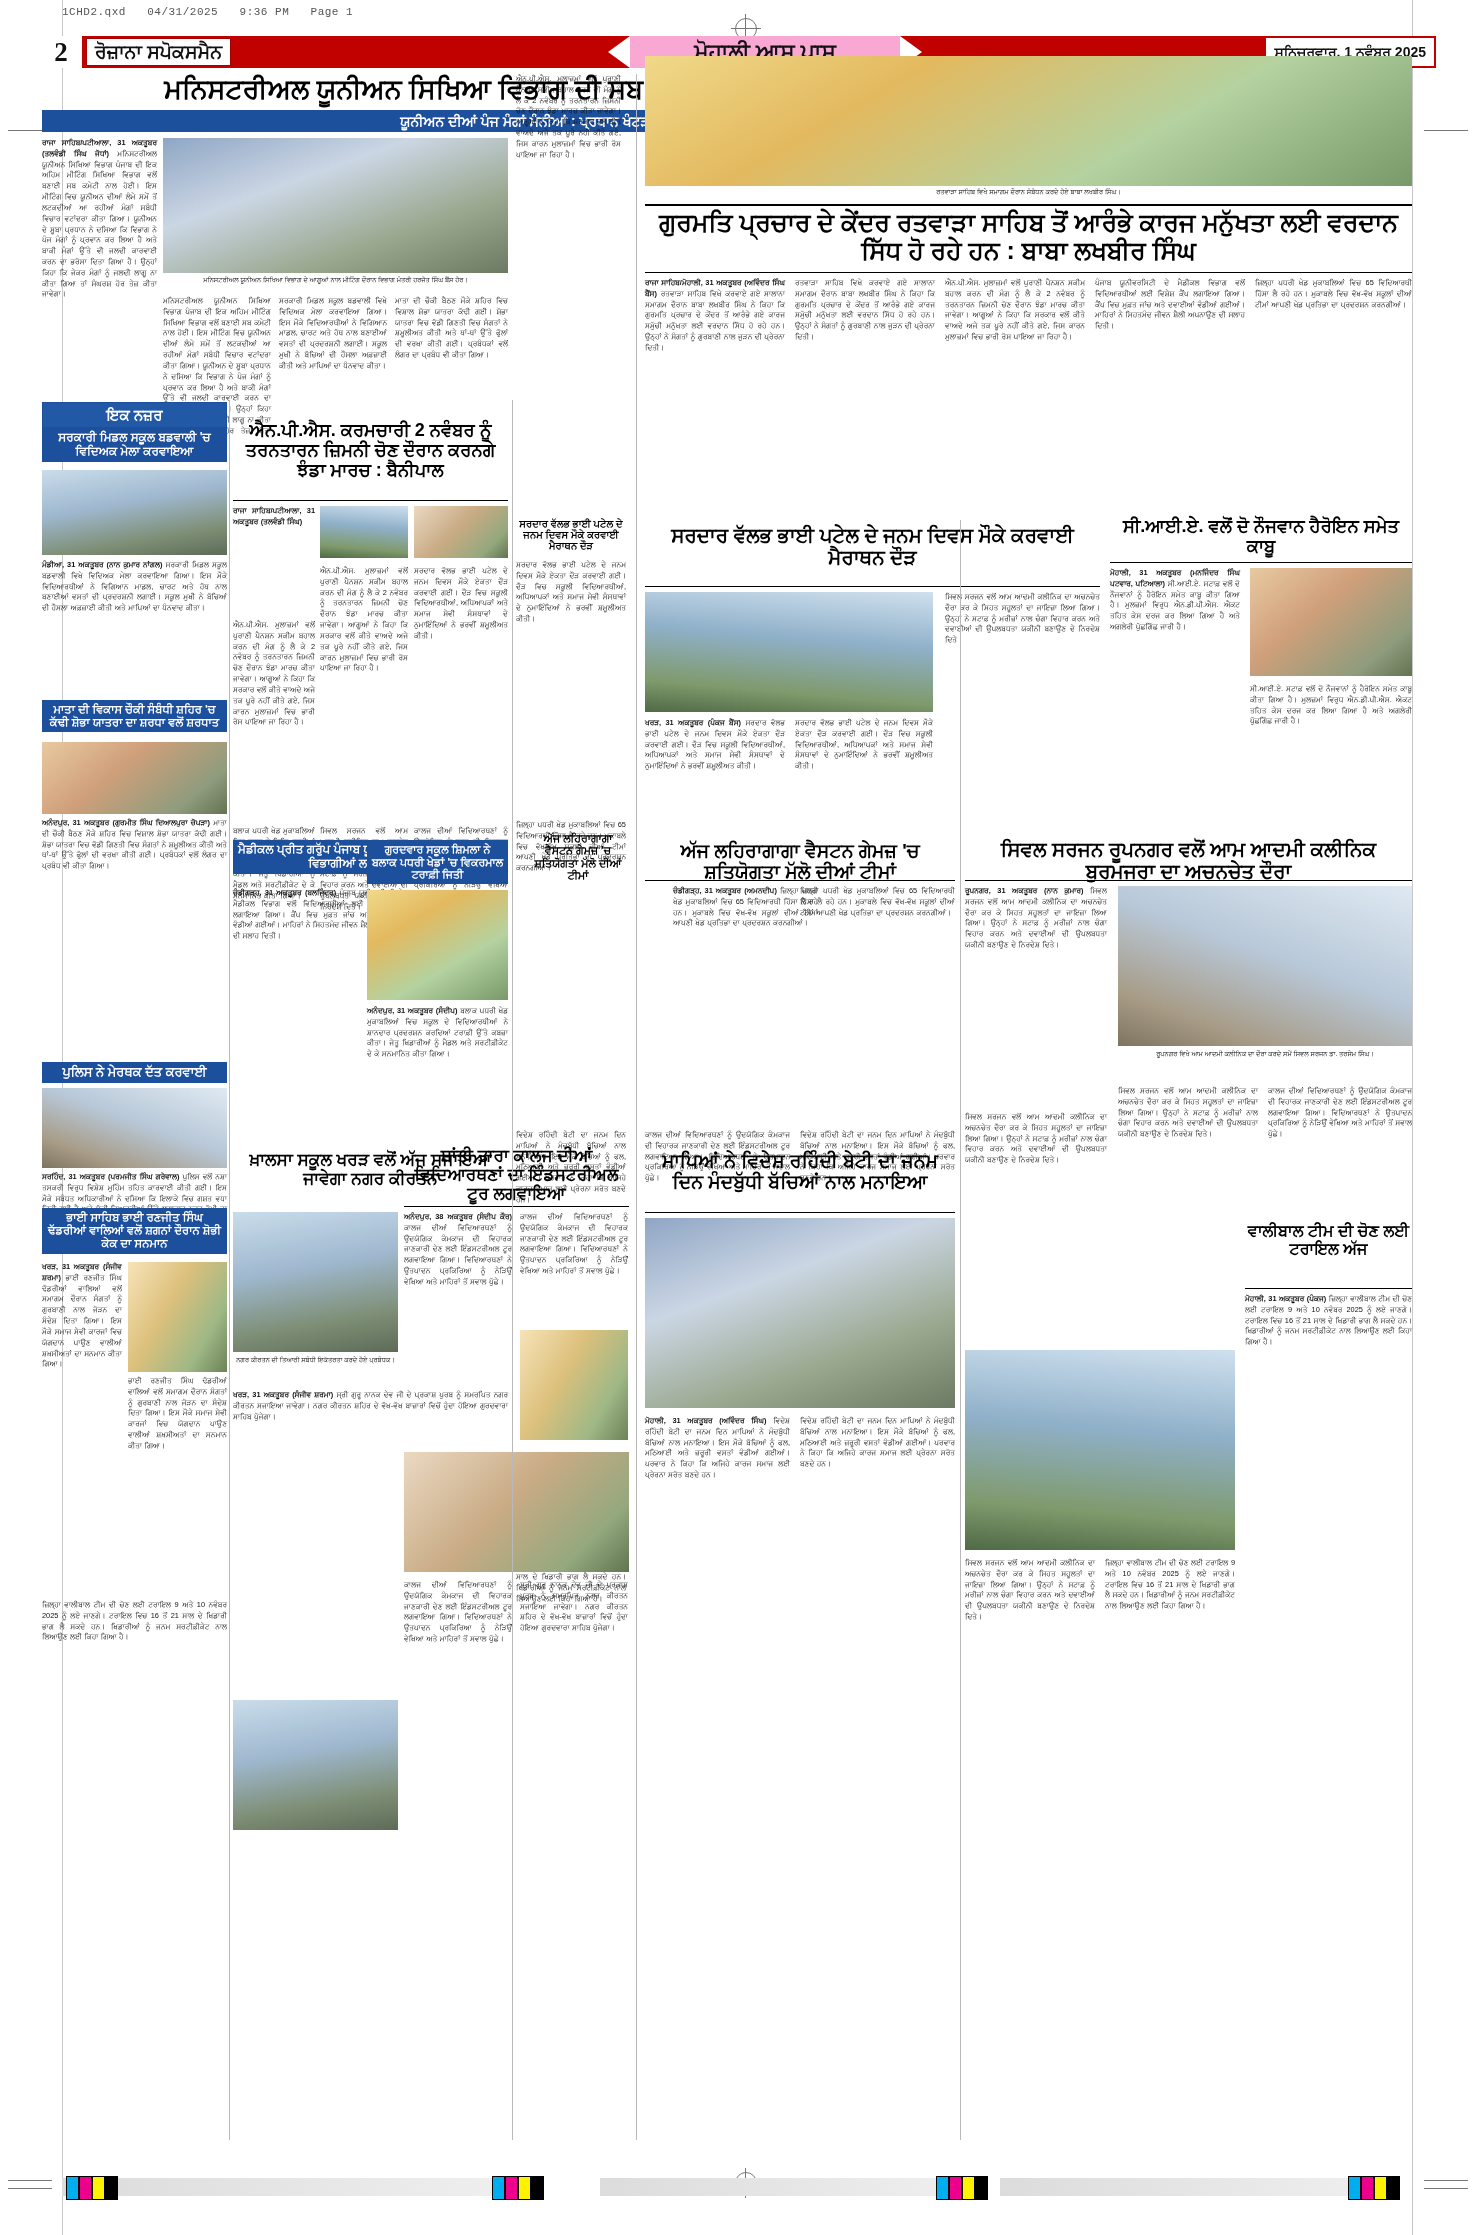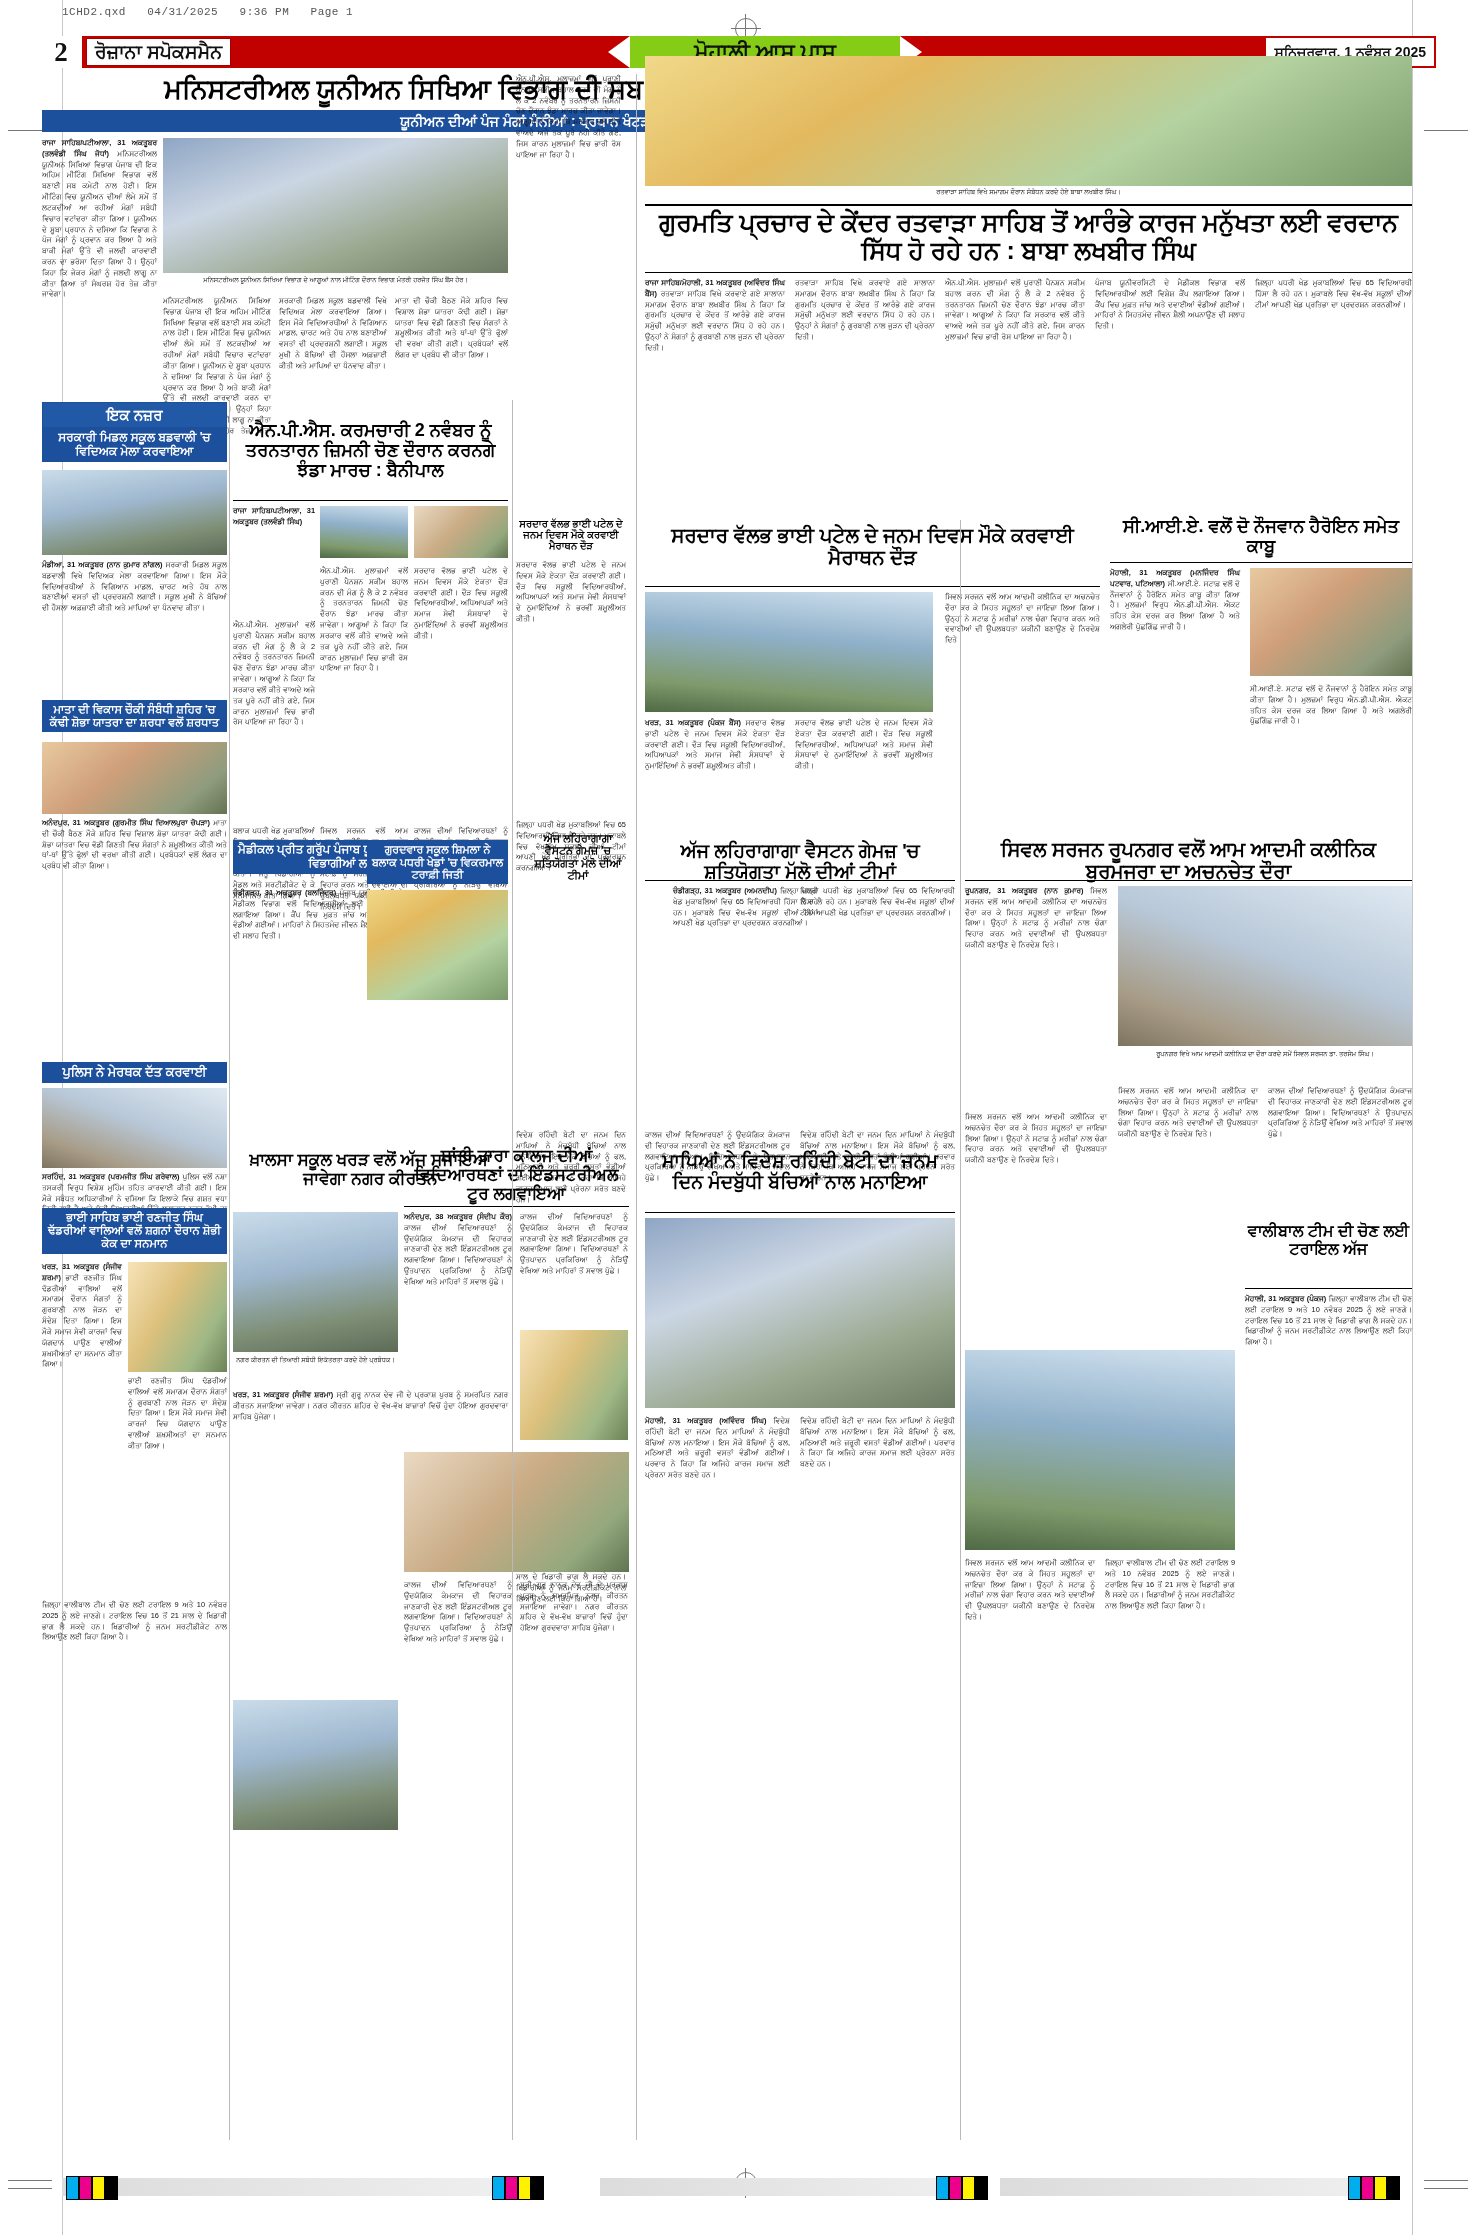--- a/index.html
+++ b/index.html
@@ -39,21 +39,21 @@
     font-family:"Liberation Serif", serif;
   }
   .mast-left {
     position:absolute; left:46px; top:2px; height:28px;
     background:#ffffff; padding:0 8px; display:flex; align-items:center;
     border:1px solid #a30000;
   }
   .mast-left span { font-size:19px; font-weight:bold; color:#111; white-space:nowrap;}
   .mast-center {
     position:absolute; left:590px; top:0px; width:270px; height:32px;
-    background:#84cc16; display:flex; align-items:center; justify-content:center;
+    background:#f9a8d4; display:flex; align-items:center; justify-content:center;
   }
   .mast-center span { font-size:22px; font-weight:bold; color:#111; }
   .mast-arrow-l {
     position:absolute; left:568px; top:0; width:0;height:0;
     border-top:16px solid transparent; border-bottom:16px solid transparent;
     border-right:22px solid #ffffff;
   }
   .mast-arrow-r {
     position:absolute; left:860px; top:0; width:0;height:0;
     border-top:16px solid transparent; border-bottom:16px solid transparent;
@@ -231,20 +231,24 @@
 
   <div class="blue-bar" style="position:absolute; left:233px; top:840px; width:275px; font-size:12px;">ਮੈਡੀਕਲ ਪ੍ਰੀਤ ਗਰੁੱਪ ਪੰਜਾਬ ਯੂਨੀਵਰਸਿਟੀ ਦੀ ਬੈਸ ਅਧਿਕਾਰੀ ਵਿਭਾਗੀਆਂ ਲਈ ਚੋਣੀ ਉਮੀਦ</div>
 
   <div style="position:absolute; left:233px; top:888px; width:170px; height:390px;" class="bodycol">
     <span class="dateline">ਚੰਡੀਗੜ੍ਹ, 31 ਅਕਤੂਬਰ (ਬਲਜਿੰਦਰ)</span>
     <span>ਪੰਜਾਬ ਯੂਨੀਵਰਸਿਟੀ ਦੇ ਮੈਡੀਕਲ ਵਿਭਾਗ ਵਲੋਂ ਵਿਦਿਆਰਥੀਆਂ ਲਈ ਵਿਸ਼ੇਸ਼ ਕੈਂਪ ਲਗਾਇਆ ਗਿਆ। ਕੈਂਪ ਵਿਚ ਮੁਫ਼ਤ ਜਾਂਚ ਅਤੇ ਦਵਾਈਆਂ ਵੰਡੀਆਂ ਗਈਆਂ। ਮਾਹਿਰਾਂ ਨੇ ਸਿਹਤਮੰਦ ਜੀਵਨ ਸ਼ੈਲੀ ਅਪਨਾਉਣ ਦੀ ਸਲਾਹ ਦਿਤੀ।</span>
   </div>
 
   <div class="blue-bar" style="position:absolute; left:367px; top:840px; width:141px; font-size:11px;">ਗੁਰਦਵਾਰ ਸਕੂਲ ਸ਼ਿਮਲਾ ਨੇ ਬਲਾਕ ਪਧਰੀ ਖੇਡਾਂ 'ਚ ਵਿਕਰਮਾਲ ਟਰਾਫ਼ੀ ਜਿਤੀ</div>
   <div class="photo ph2" style="position:absolute; left:367px; top:890px; width:141px; height:110px;"></div>
+  <div style="position:absolute; left:367px; top:1006px; width:141px; height:270px;" class="bodycol">
+    <span class="dateline">ਅਨੰਦਪੁਰ, 31 ਅਕਤੂਬਰ (ਸੰਦੀਪ)</span>
+    <span>ਬਲਾਕ ਪਧਰੀ ਖੇਡ ਮੁਕਾਬਲਿਆਂ ਵਿਚ ਸਕੂਲ ਦੇ ਵਿਦਿਆਰਥੀਆਂ ਨੇ ਸ਼ਾਨਦਾਰ ਪ੍ਰਦਰਸ਼ਨ ਕਰਦਿਆਂ ਟਰਾਫ਼ੀ ਉੱਤੇ ਕਬਜ਼ਾ ਕੀਤਾ। ਜੇਤੂ ਖਿਡਾਰੀਆਂ ਨੂੰ ਮੈਡਲ ਅਤੇ ਸਰਟੀਫ਼ੀਕੇਟ ਦੇ ਕੇ ਸਨਮਾਨਿਤ ਕੀਤਾ ਗਿਆ।</span>
+  </div>
 
   <div class="hl" style="position:absolute; left:233px; top:1150px; width:275px; font-size:17px;">ਖ਼ਾਲਸਾ ਸਕੂਲ ਖਰੜ ਵਲੋਂ ਅੱਜ ਸਜਾਇਆ ਜਾਵੇਗਾ ਨਗਰ ਕੀਰਤਨ</div>
   <div class="photo ph3" style="position:absolute; left:233px; top:1212px; width:165px; height:140px;"></div>
   <div style="position:absolute; left:233px; top:1356px; width:165px;" class="cap">ਨਗਰ ਕੀਰਤਨ ਦੀ ਤਿਆਰੀ ਸਬੰਧੀ ਇਕੱਤਰਤਾ ਕਰਦੇ ਹੋਏ ਪ੍ਰਬੰਧਕ।</div>
   <div style="position:absolute; left:233px; top:1390px; width:275px; height:730px;" class="bodycol">
     <span class="dateline">ਖਰੜ, 31 ਅਕਤੂਬਰ (ਸੰਜੀਵ ਸ਼ਰਮਾ)</span>
     <span>ਸ੍ਰੀ ਗੁਰੂ ਨਾਨਕ ਦੇਵ ਜੀ ਦੇ ਪ੍ਰਕਾਸ਼ ਪੁਰਬ ਨੂੰ ਸਮਰਪਿਤ ਨਗਰ ਕੀਰਤਨ ਸਜਾਇਆ ਜਾਵੇਗਾ। ਨਗਰ ਕੀਰਤਨ ਸ਼ਹਿਰ ਦੇ ਵੱਖ-ਵੱਖ ਬਾਜ਼ਾਰਾਂ ਵਿਚੋਂ ਹੁੰਦਾ ਹੋਇਆ ਗੁਰਦਵਾਰਾ ਸਾਹਿਬ ਪੁੱਜੇਗਾ।</span>
   </div>
 
   <div class="hl" style="position:absolute; left:516px; top:518px; width:110px; font-size:10px;">ਸਰਦਾਰ ਵੱਲਭ ਭਾਈ ਪਟੇਲ ਦੇ ਜਨਮ ਦਿਵਸ ਮੌਕੇ ਕਰਵਾਈ ਮੈਰਾਥਨ ਦੌੜ</div>

